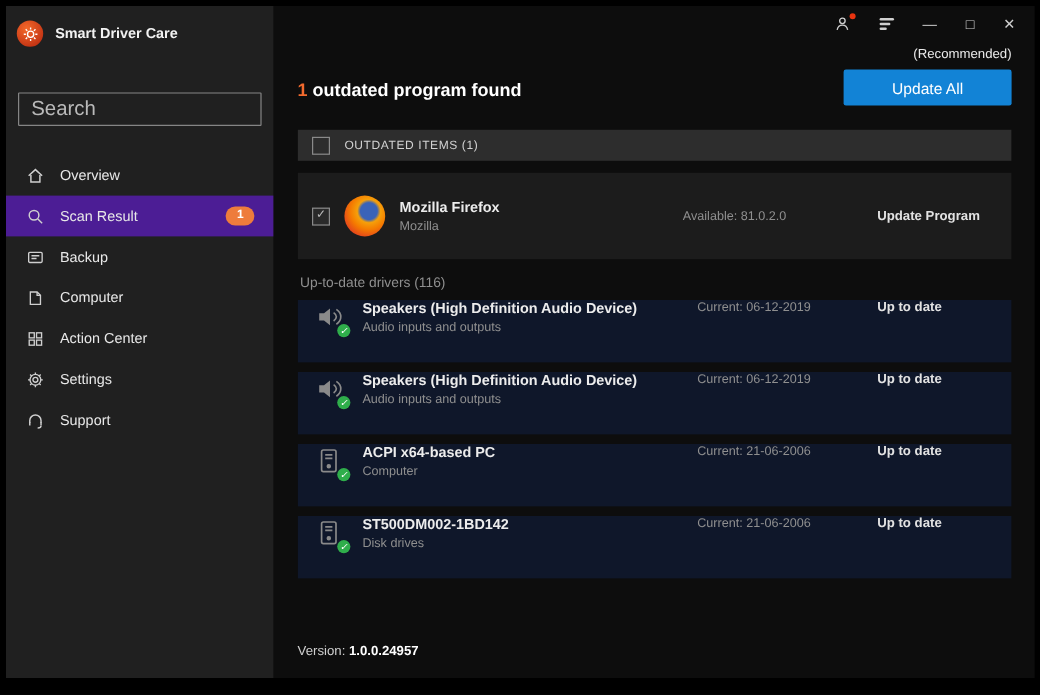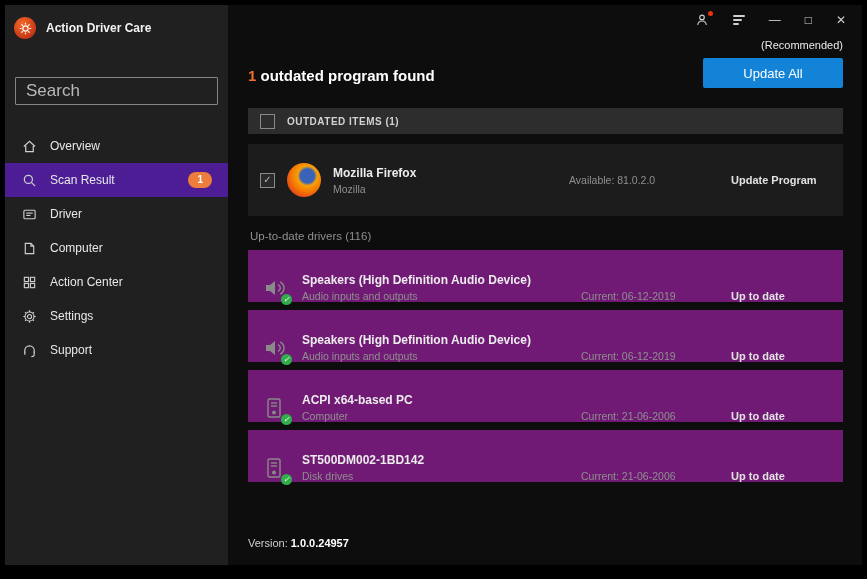--- a/index.html
+++ b/index.html
@@ -37,38 +37,38 @@
   .header-row{display:flex;justify-content:space-between;align-items:flex-end;padding:4px 19px 0 20px}
   .heading{font-size:15px;font-weight:bold;color:#fff;margin:0 0 4px 0}
   .heading .count{color:#f26a2e}
   .update-col{display:flex;flex-direction:column;align-items:flex-end;gap:7px}
   .recommended{color:#eaeaea;font-size:11px}
   .update-btn{width:140px;height:30px;background:#1283d6;color:#fff;border:none;border-radius:2px;
               font-size:13px;font-family:inherit;cursor:pointer}
 
   .list{margin:20px 19px 0 20px;height:379px;overflow:hidden;display:flex;flex-direction:column}
   .sec-head{background:#2d2d2d;height:26px;flex-shrink:0;display:flex;align-items:center;gap:12px;
-            padding:0 12px;color:#d2d2d2;font-size:10px;font-weight:bold;letter-spacing:.5px}
+            padding:0 12px;color:#d2d2d2;font-size:10px;font-weight:normal;letter-spacing:.5px}
   .checkbox{width:13px;height:13px;border:1px solid #8a8a8a;background:transparent;flex-shrink:0;cursor:pointer;
             display:flex;align-items:center;justify-content:center}
   .checkbox.checked{background:#2a2a2a}
   .checkbox.checked::after{content:"✓";color:#b9b9b9;font-size:10px;line-height:1}
 
   .prow{margin-top:10px;background:#1c1c1c;height:64px;flex-shrink:0;display:flex;align-items:center;padding:4px 12px;gap:12px}
   .ff-icon{width:34px;height:34px;border-radius:50%;flex-shrink:0;
     background:radial-gradient(circle at 60% 38%,#3a63b8 0%,#3a63b8 24%,#f5a00a 33%,#f57c00 52%,#e64a19 74%,#c62f0c 100%)}
   .dtext{flex:1;min-width:0}
   .dname{font-size:12px;font-weight:bold;color:#ececec;white-space:nowrap;overflow:hidden;text-overflow:ellipsis}
   .dcat{font-size:10.5px;color:#8f8f8f;margin-top:3px}
   .dcur{width:150px;flex-shrink:0;font-size:10.5px;color:#8f8f8f}
   .dact{width:100px;flex-shrink:0;font-size:11px;font-weight:bold;color:#e2e2e2;cursor:pointer}
 
   .sub-head{color:#8f8f8f;font-size:11.5px;margin:14px 0 0 2px;flex-shrink:0}
 
-  .drow{margin-top:8px;background:#701a75;height:52px;flex-shrink:0;display:flex;align-items:flex-end;padding:0 12px}
+  .drow{margin-top:8px;background:#0f172a;height:52px;flex-shrink:0;display:flex;align-items:flex-start;padding:0 12px}
   .dicon{width:28px;height:28px;position:relative;margin-right:14px;flex-shrink:0;display:flex;align-items:center;justify-content:center}
   .chk{position:absolute;right:-4px;bottom:-3px;width:11px;height:11px;background:#2fae4b;border-radius:50%;
        color:#fff;font-size:8px;line-height:11px;text-align:center}
   .chk::after{content:"✓"}
 
   .version{margin-top:auto;padding:0 0 16px 20px;color:#cfcfcf;font-size:11px}
   .version b{color:#fff;margin-left:3px}
 </style>
 </head>
 <body>
@@ -78,21 +78,21 @@
   <aside class="sidebar">
     <div class="logo-row">
       <span class="logo">
         <svg width="13" height="13" viewBox="0 0 16 16">
             <g stroke="#fff" stroke-width="1.4" fill="none">
           <circle cx="8" cy="8" r="3.2"></circle>
           <path d="M8 1v2.2M8 12.8V15M1 8h2.2M12.8 8H15M3 3l1.6 1.6M11.4 11.4 13 13M13 3l-1.6 1.6M4.6 11.4 3 13"></path>
         </g>
           </svg>
       </span>
-      <span class="app-title">Action Driver Care</span>
+      <span class="app-title">Smart Driver Care</span>
     </div>
 
     <div class="search">
       <input type="text" placeholder="Search" style="">
       <span>
         <svg width="13" height="13" viewBox="0 0 16 16">
             <circle cx="6.8" cy="6.8" r="4.3" stroke="#bdbdbd" fill="none" stroke-width="1.4"></circle>
             <line x1="10.2" y1="10.2" x2="14" y2="14" stroke="#bdbdbd" stroke-width="1.4"></line>
           </svg>
       </span>
@@ -121,21 +121,21 @@
       </div>
 
       <div class="nav-item">
         <span class="nav-icon">
           <svg width="15" height="15" viewBox="0 0 16 16" stroke="#cfcfcf" fill="none" stroke-width="1.2">
               <rect x="2" y="3.5" width="12" height="9" rx="1"></rect>
               <line x1="4.5" y1="6.5" x2="11.5" y2="6.5"></line>
               <line x1="4.5" y1="9" x2="9" y2="9"></line>
             </svg>
         </span>
-        <span>Driver</span>
+        <span>Backup</span>
       </div>
 
       <div class="nav-item">
         <span class="nav-icon">
           <svg width="15" height="15" viewBox="0 0 16 16" stroke="#cfcfcf" fill="none" stroke-width="1.2">
               <path d="M3.5 2.5h6l3 3v8h-9z"></path>
               <path d="M9.5 2.5v3h3"></path>
             </svg>
         </span>
         <span>Computer</span>

